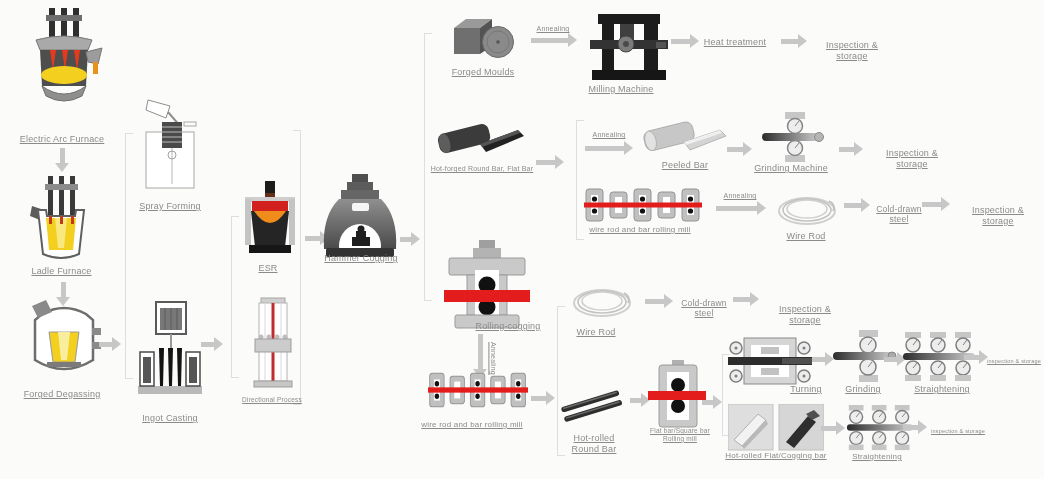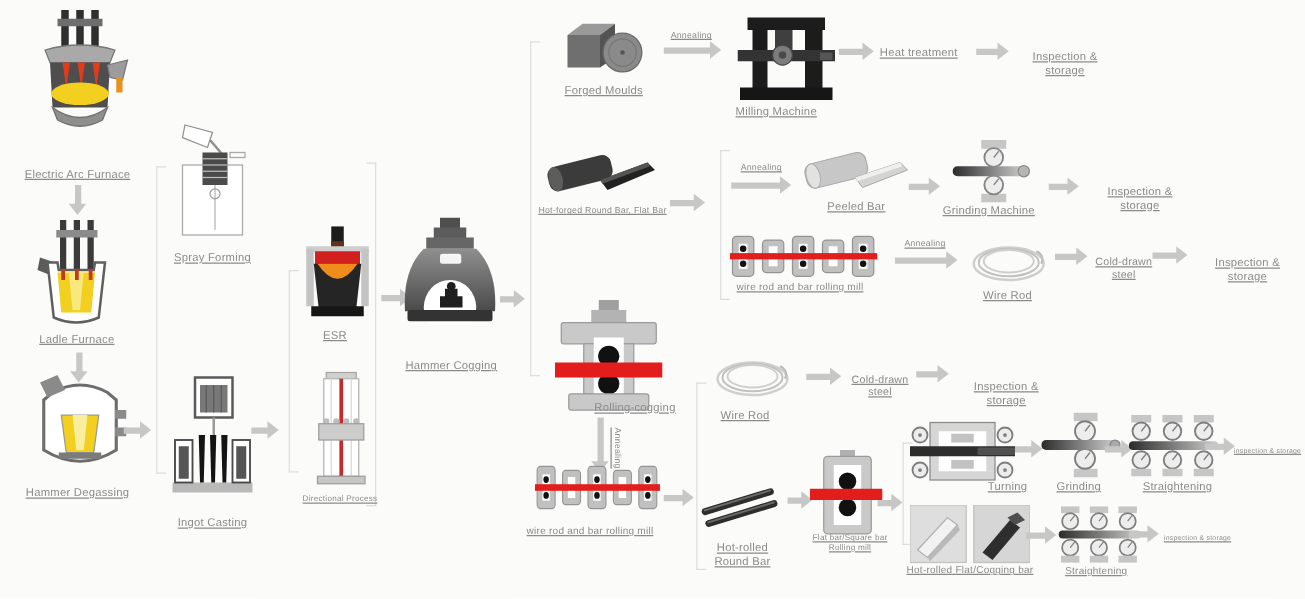--- a/index.html
+++ b/index.html
@@ -89,21 +89,21 @@
     <svg width="76" height="84" viewBox="0 0 76 84">
       <path d="M16,16 Q38,4 60,16 L67,22 L67,62 Q38,80 9,62 L9,22 Z" fill="#ffffff" stroke="#6d6d6d" stroke-width="2.5"></path>
       <polygon points="6,8 20,2 26,14 12,20" fill="#8a8a8a"></polygon>
       <rect x="66" y="30" width="9" height="7" fill="#8a8a8a"></rect>
       <rect x="66" y="44" width="9" height="7" fill="#8a8a8a"></rect>
       <polygon points="23,34 53,34 49,64 27,64" fill="#f3cf1f" stroke="#9a9a9a"></polygon>
       <polygon points="32,34 44,34 41,62 35,62" fill="#f9ee9e"></polygon>
       <rect x="21" y="64" width="34" height="5" fill="#7b7b7b"></rect>
     </svg>
   </div>
-  <div class="lbl" style="left:12px;top:389px;width:100px">Hammer Degassing</div>
+  <div class="lbl" style="left:12px;top:389px;width:100px">Forged Degassing</div>
 
   <div class="ar" style="left:99px;top:337px;width:22px"></div>
 
   <div class="bl" style="left:125px;top:133px;height:244px"></div>
 
   <div class="icon" style="left:140px;top:92px">
     <svg width="60" height="100" viewBox="0 0 60 100">
       <rect x="6" y="40" width="48" height="56" fill="#ffffff" stroke="#a8a8a8"></rect>
       <polygon points="8,8 30,14 26,26 6,18" fill="#ffffff" stroke="#8f8f8f"></polygon>
       <line x1="28" y1="20" x2="40" y2="34" stroke="#8f8f8f" stroke-width="2"></line>
@@ -185,21 +185,21 @@
       <rect x="19" y="16" width="38" height="9" fill="#666666"></rect>
       <path d="M17,25 L59,25 Q76,42 74,75 L2,75 Q0,42 17,25 Z" fill="url(#gBody)"></path>
       <rect x="30" y="29" width="17" height="8" rx="2" fill="#ffffff" opacity="0.92"></rect>
       <ellipse cx="38" cy="72" rx="21" ry="22" fill="#ffffff"></ellipse>
       <circle cx="39" cy="55" r="3.5" fill="#1f1f1f"></circle>
       <rect x="34" y="57" width="10" height="7" fill="#1f1f1f"></rect>
       <rect x="30" y="63" width="18" height="9" fill="#1f1f1f"></rect>
       <rect x="4" y="74" width="68" height="9" rx="2" fill="#333333"></rect>
     </svg>
   </div>
-  <div class="lbl" style="left:312px;top:287px;width:98px">Hammer Cogging</div>
+  <div class="lbl" style="left:312px;top:253px;width:98px">Hammer Cogging</div>
 
   <div class="ar" style="left:400px;top:232px;width:20px"></div>
 
   <div class="bl" style="left:424px;top:33px;height:266px"></div>
 
   <div class="icon" style="left:450px;top:12px">
     <svg width="66" height="52" viewBox="0 0 66 52">
       <polygon points="4,16 16,7 42,7 30,16" fill="#9a9a9a"></polygon>
       <polygon points="4,16 30,16 30,42 4,42" fill="#6f6f6f"></polygon>
       <polygon points="30,16 42,7 42,34 30,42" fill="#535353"></polygon>

